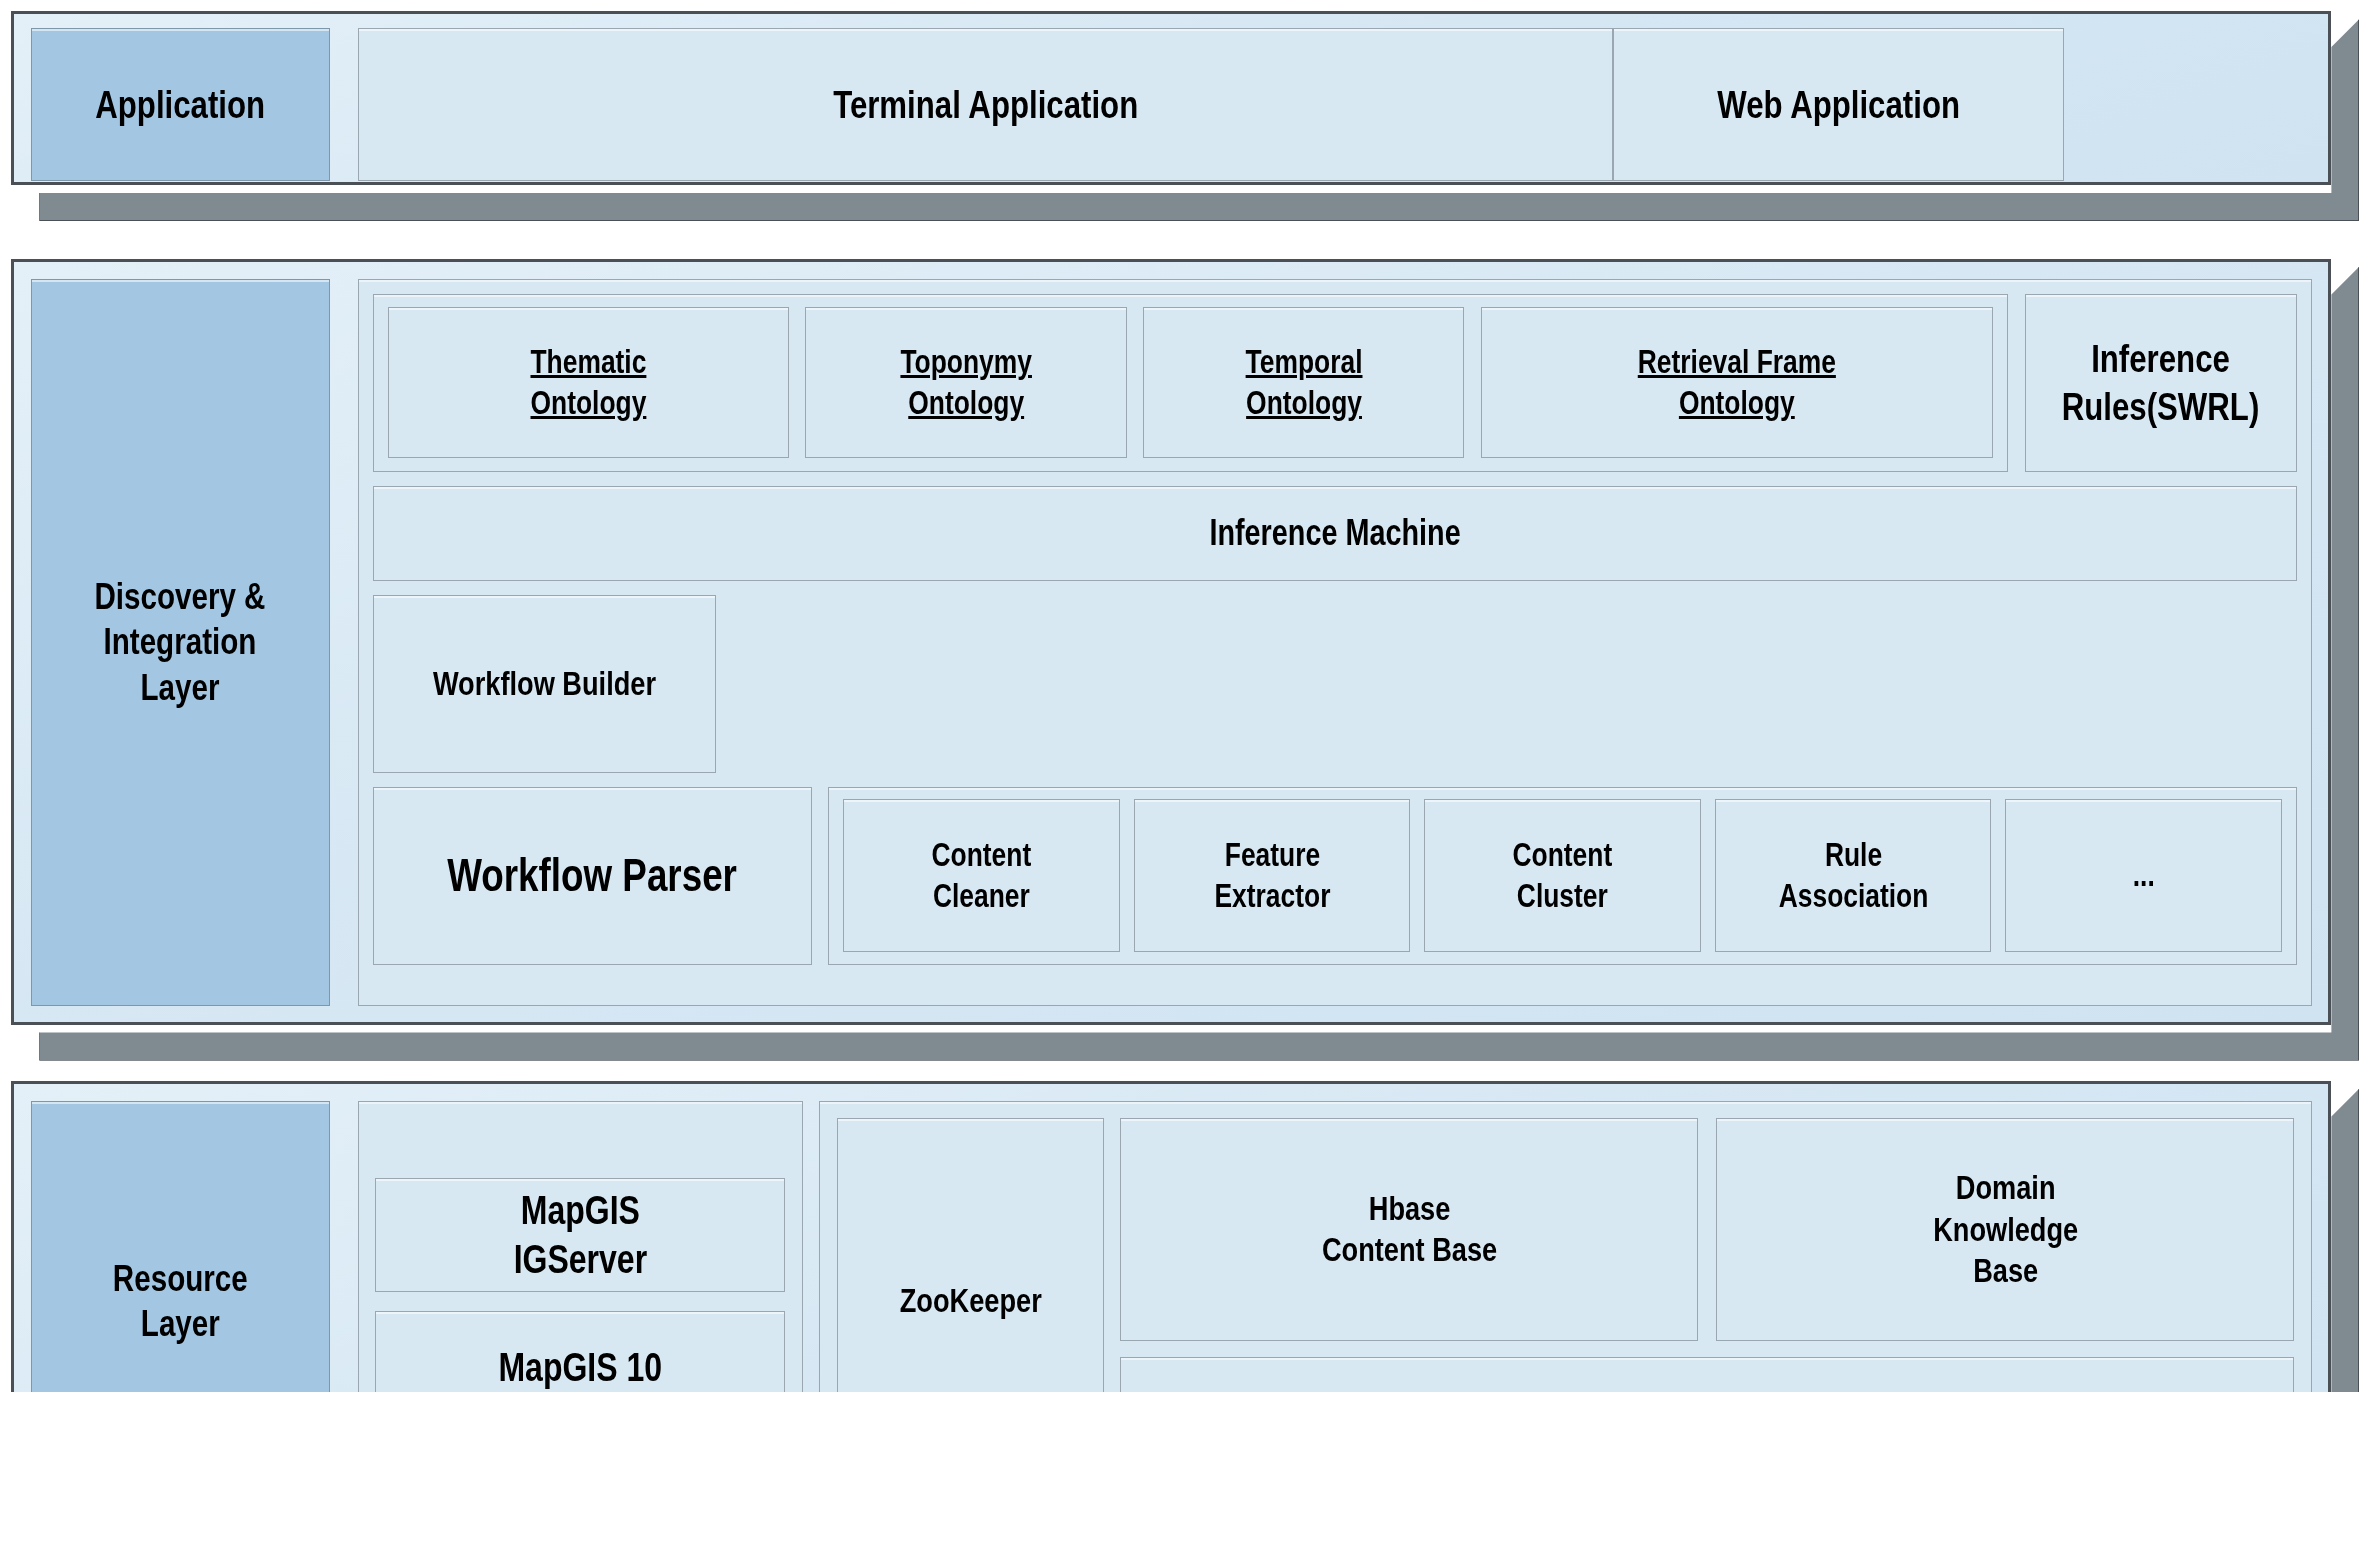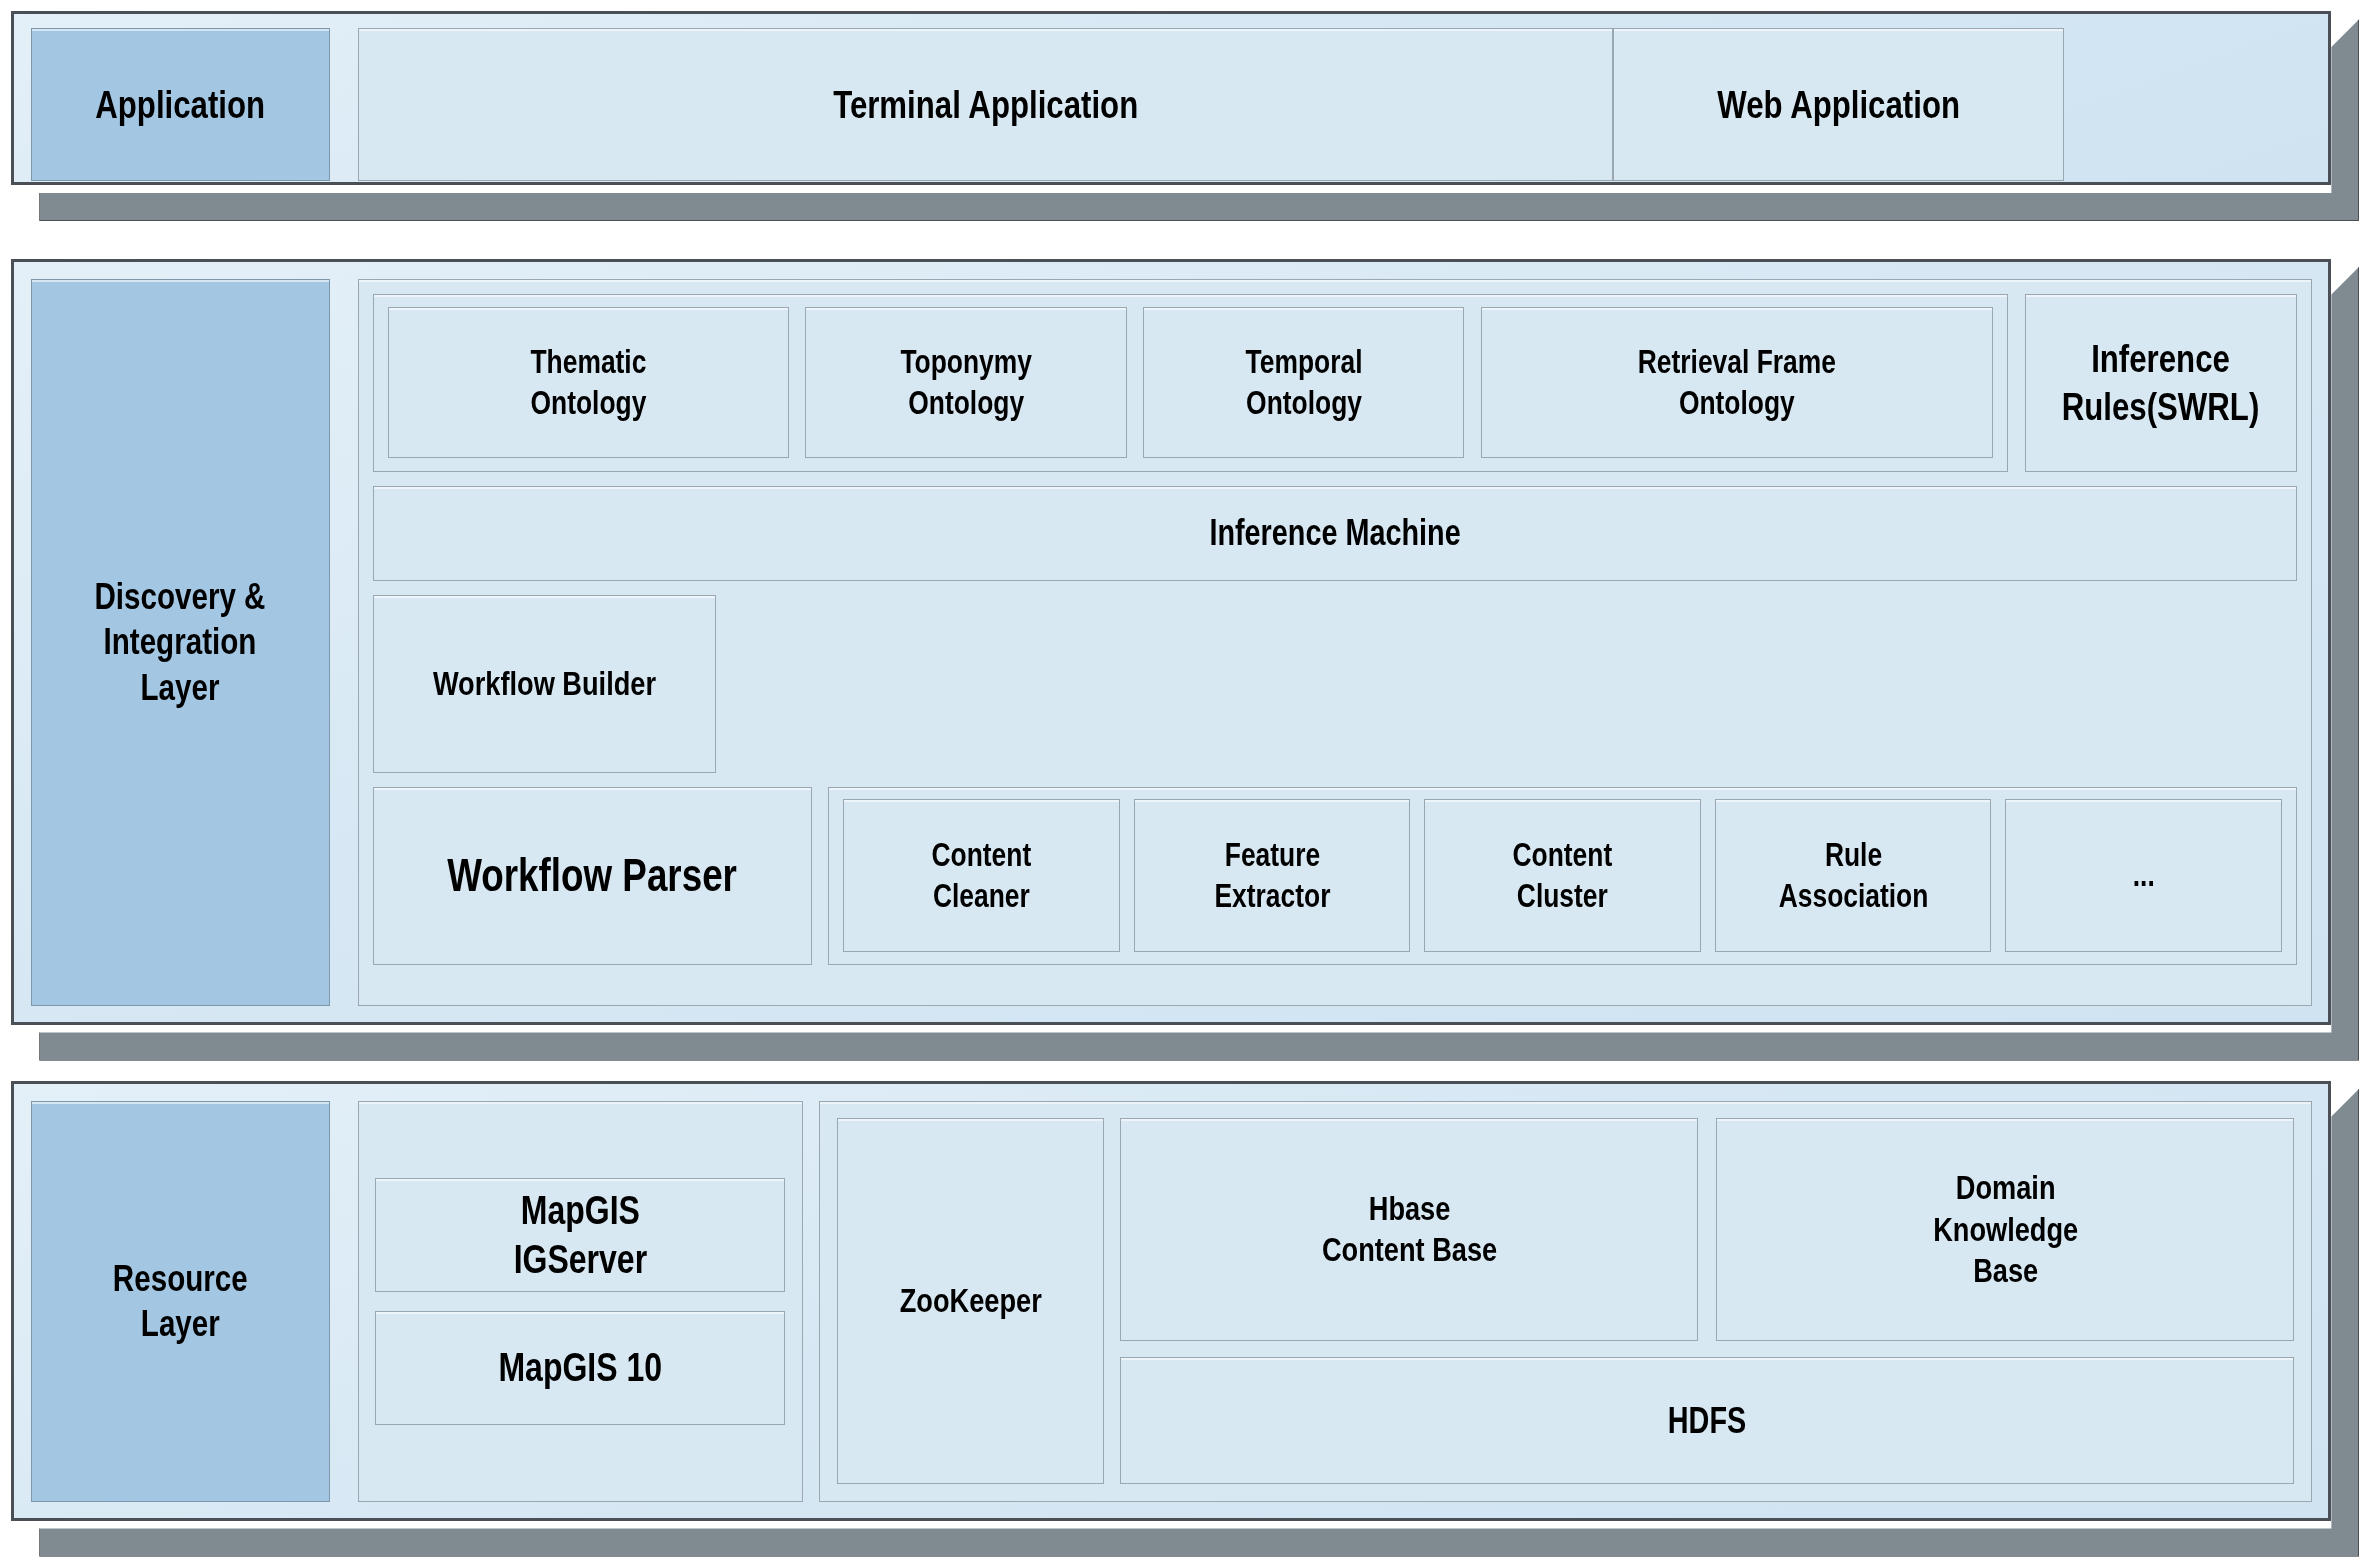--- a/index.html
+++ b/index.html
@@ -3,21 +3,21 @@
 <meta charset="utf-8">
 <style>
   html,body{margin:0;padding:0;background:#ffffff;}
   body{
     width:2377px;height:1565px;
     font-family:"Liberation Sans", sans-serif;
     -webkit-font-smoothing:antialiased;
   }
 
   
-  #diagram{position:relative;width:2377px;height:1565px;overflow:hidden;background:#fff;}
+  #diagram{position:relative;width:2377px;height:1392px;overflow:hidden;background:#fff;}
 
   
   .layer{position:absolute;}
   .layer .side{
     position:absolute;background:#808a91;
     border:1.9px solid #4a5055;box-sizing:border-box;
   }
   .layer .face{
     position:absolute;left:0;top:0;right:0;bottom:0;
     background:linear-gradient(160deg,#e4f0f8 0%,#d7e8f4 45%,#cfe3f1 100%);
@@ -66,21 +66,21 @@
   #layer-mid{left:11.4px;top:259px;width:2348px;height:801px;}
   #layer-mid .side{left:28px;top:7.6px;width:2320px;height:794px;
      clip-path:polygon(2320px 0,2320px 794px,0 794px,0 766px,2292px 766px,2292px 28px);}
   #layer-mid .face{left:0;top:0;width:2320px;height:766px;}
 
   #mid-label{width:299px;flex:0 0 299px;font-size:37px;margin-right:28px;}
   #mid-body{flex:1 1 auto;display:flex;flex-direction:column;padding:14px;gap:14px;}
 
   #onto-row{display:flex;align-items:stretch;height:178px;gap:16.5px;}
   #onto-group{flex:1 1 auto;display:flex;align-items:center;gap:16.5px;padding:12.7px 14px;}
-  #onto-group .box{height:100%;font-size:33px;}
+  #onto-group .box{height:100%;font-size:33px;text-decoration:underline;}
   #swrl-box{flex:0 0 272px;font-size:39px;}
 
   #infer-box{height:95px;font-size:36px;}
 
   #kg-row{display:flex;align-items:stretch;height:178px;gap:16.5px;}
   #wf-builder{flex:0 0 343px;font-size:34px;}
   #kg-box{flex:1 1 auto;font-size:36px;}
 
   #parser-row{display:flex;align-items:stretch;height:178px;gap:16.5px;}
   #wf-parser{flex:0 0 439px;font-size:46px;}

